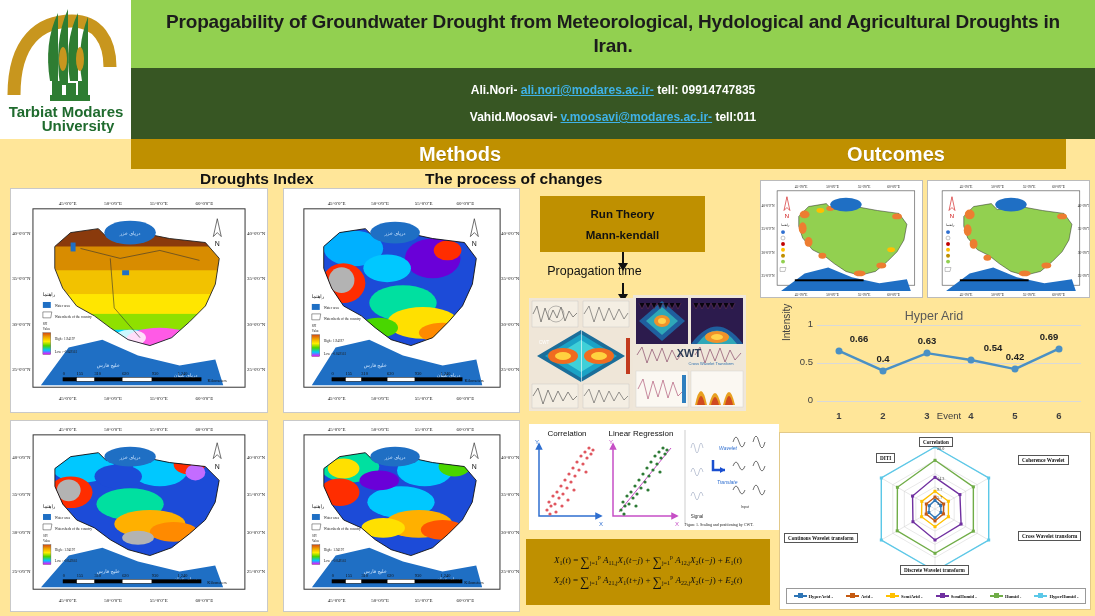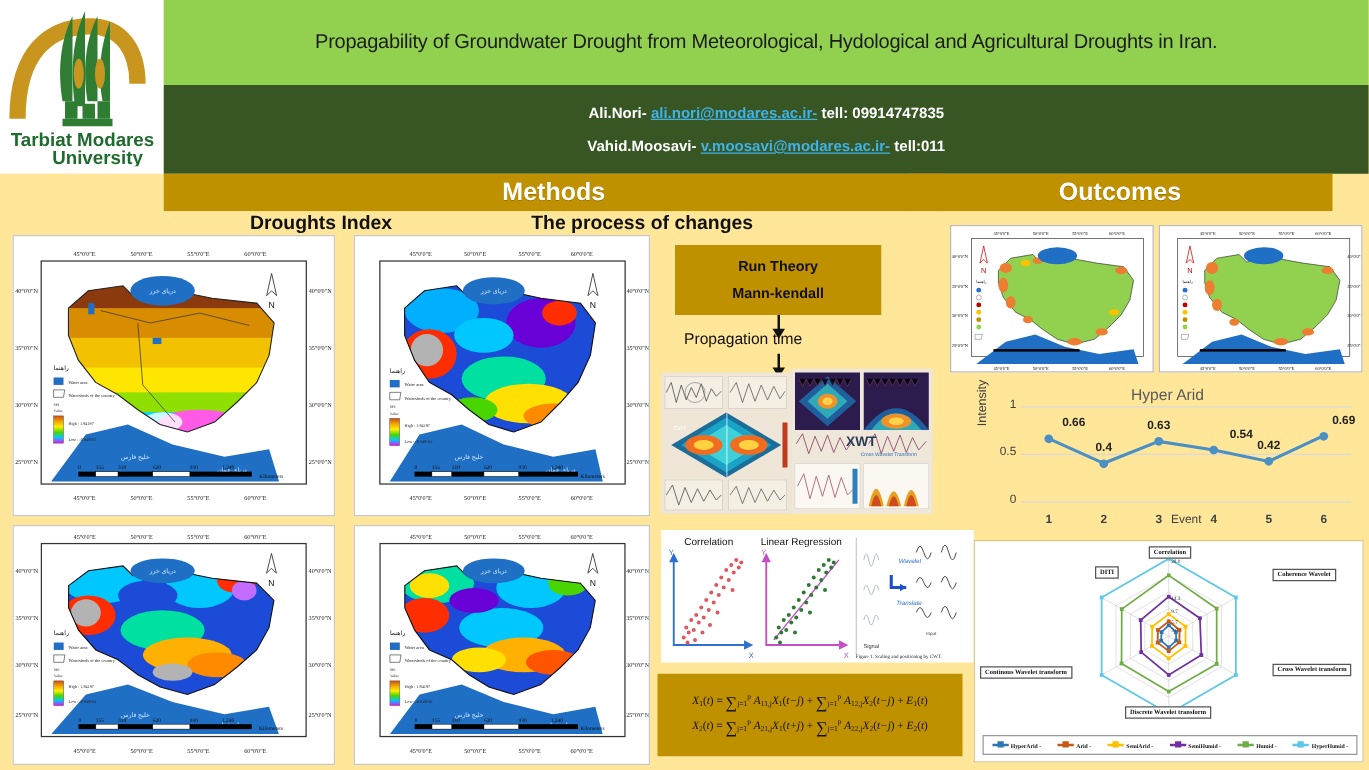--- a/index.html
+++ b/index.html
@@ -16,42 +16,42 @@
     position:absolute;left:0;top:0;width:131px;height:139px;
     background:#ffffff;display:flex;align-items:center;justify-content:center;
   }
   .logo-svg{display:block;}
   .title-band{
     position:absolute;left:131px;top:0;width:964px;height:68px;
     background:#92d050;display:flex;align-items:center;justify-content:center;
     text-align:center;padding:0 14px;box-sizing:border-box;
   }
   .title-band .t{
-    font-size:16px;font-weight:400;color:#1c1c1c;line-height:1.28;
+    font-size:19px;font-weight:700;color:#1c1c1c;line-height:1.28;
     letter-spacing:-.2px;
   }
   .contact-band{
     position:absolute;left:131px;top:68px;width:964px;height:71px;
     background:#375623;color:#ffffff;
     display:flex;flex-direction:column;align-items:center;justify-content:center;
     gap:13px;
   }
   .contact-line{font-size:12px;font-weight:700;color:#ffffff;}
   .contact-line .mail{color:#3fb2e8;text-decoration:underline;}
 
   
   .band{
     position:absolute;height:30px;background:#bf9000;
     display:flex;align-items:center;justify-content:center;
   }
   .band span{
     color:#ffffff;font-size:20px;font-weight:700;
     text-shadow:0 1px 0 rgba(0,0,0,.18);
   }
-  .band-methods{left:131px;top:139px;width:624px;}
+  .band-methods{left:131px;top:139px;width:624px;padding-left:17px;}
   .band-outcomes{left:726px;top:139px;width:340px;}
   .strip-left{
     position:absolute;left:0;top:139px;width:131px;height:30px;background:#ffe699;
   }
 
   
   .subhead{
     position:absolute;font-size:15.5px;font-weight:700;color:#111;
     white-space:nowrap;
   }
@@ -874,21 +874,21 @@
         <div class="dot" style="left: 110px; top: 28.12px; background: rgb(74, 144, 196);"></div>
         <div class="dlabel" style="left: 110px; top: 21.12px;">0.63</div>
         <div class="xtick" style="left: 110px;">3</div>
         <div class="dot" style="left: 154px; top: 34.96px; background: rgb(74, 144, 196);"></div>
         <div class="dlabel" style="left: 154px; top: 27.96px; padding-left: 44px;">0.54</div>
         <div class="xtick" style="left: 154px;">4</div>
         <div class="dot" style="left: 198px; top: 44.08px; background: rgb(74, 144, 196);"></div>
         <div class="dlabel" style="left: 198px; top: 37.08px;">0.42</div>
         <div class="xtick" style="left: 198px;">5</div>
         <div class="dot" style="left: 242px; top: 23.56px; background: rgb(74, 144, 196);"></div>
-        <div class="dlabel" style="left: 258px; top: 16.56px;">0.69</div>
+        <div class="dlabel" style="left: 232px; top: 16.56px;">0.69</div>
         <div class="xtick" style="left: 242px;">6</div>
         <div class="xaxis-name" style="left: 132px;">Event</div>
       </div>
   </div>
 
   <div class="radarcard">
     <svg id="radar" viewBox="0 0 310 160" width="310" height="160">
         <polygon points="155,14 208.6935750346352,45 208.69357503463522,106.99999999999999 155,138 101.30642496536481,107.00000000000003 101.30642496536481,44.99999999999999" fill="none" stroke="#d0d0d0" stroke-width=".5"></polygon>
         <polygon points="155,27.285714285714285 197.1878089557848,51.64285714285714 197.18780895578482,100.35714285714285 155,124.71428571428572 112.81219104421521,100.35714285714288 112.81219104421521,51.64285714285714" fill="none" stroke="#d0d0d0" stroke-width=".5"></polygon>
         <polygon points="155,40.57142857142858 185.6820428769344,58.28571428571429 185.6820428769344,93.71428571428571 155,111.42857142857142 124.31795712306561,93.71428571428572 124.31795712306561,58.285714285714285" fill="none" stroke="#d0d0d0" stroke-width=".5"></polygon>

